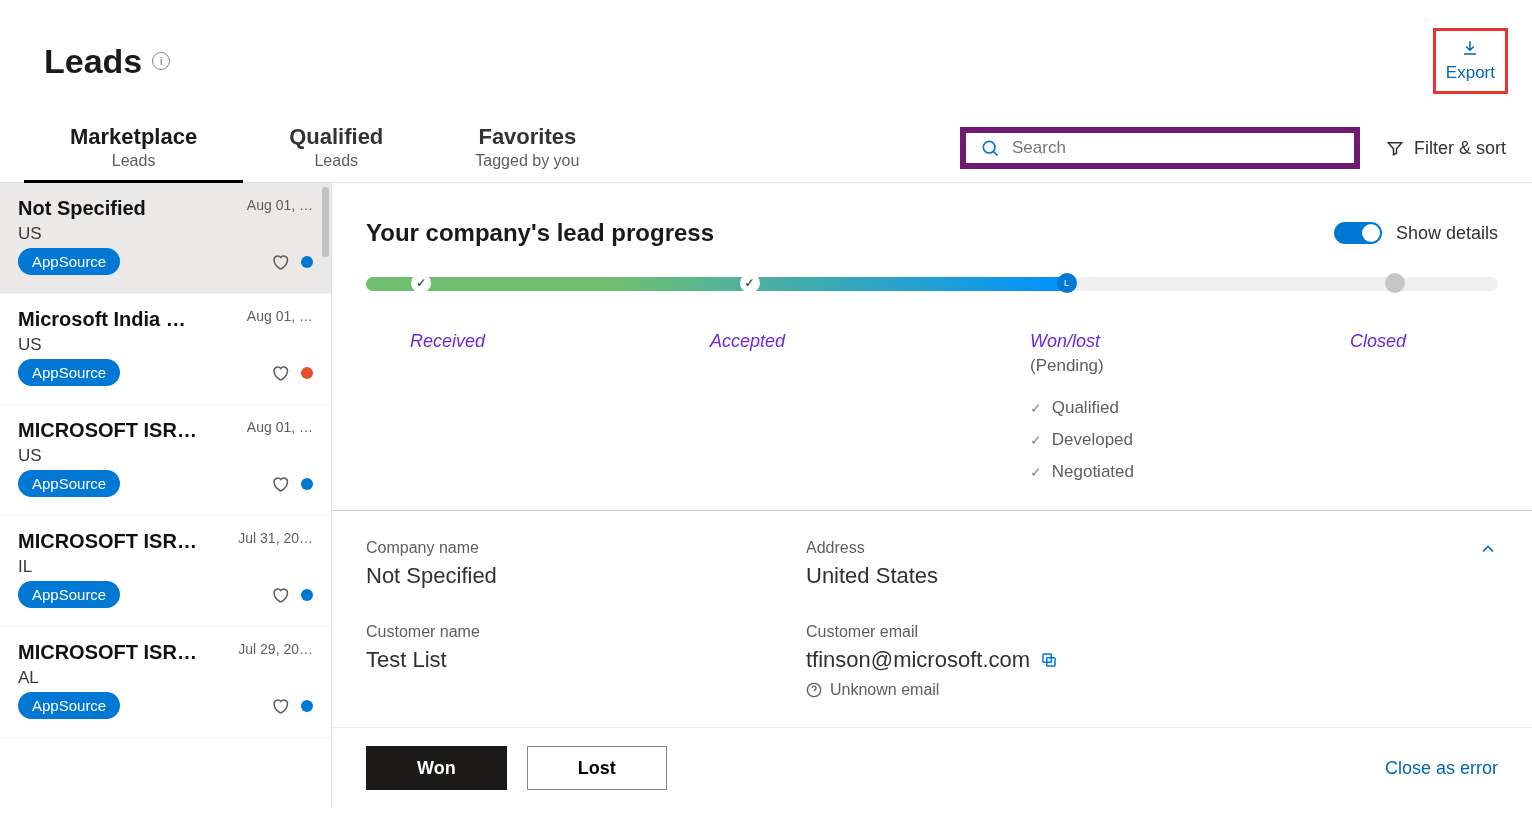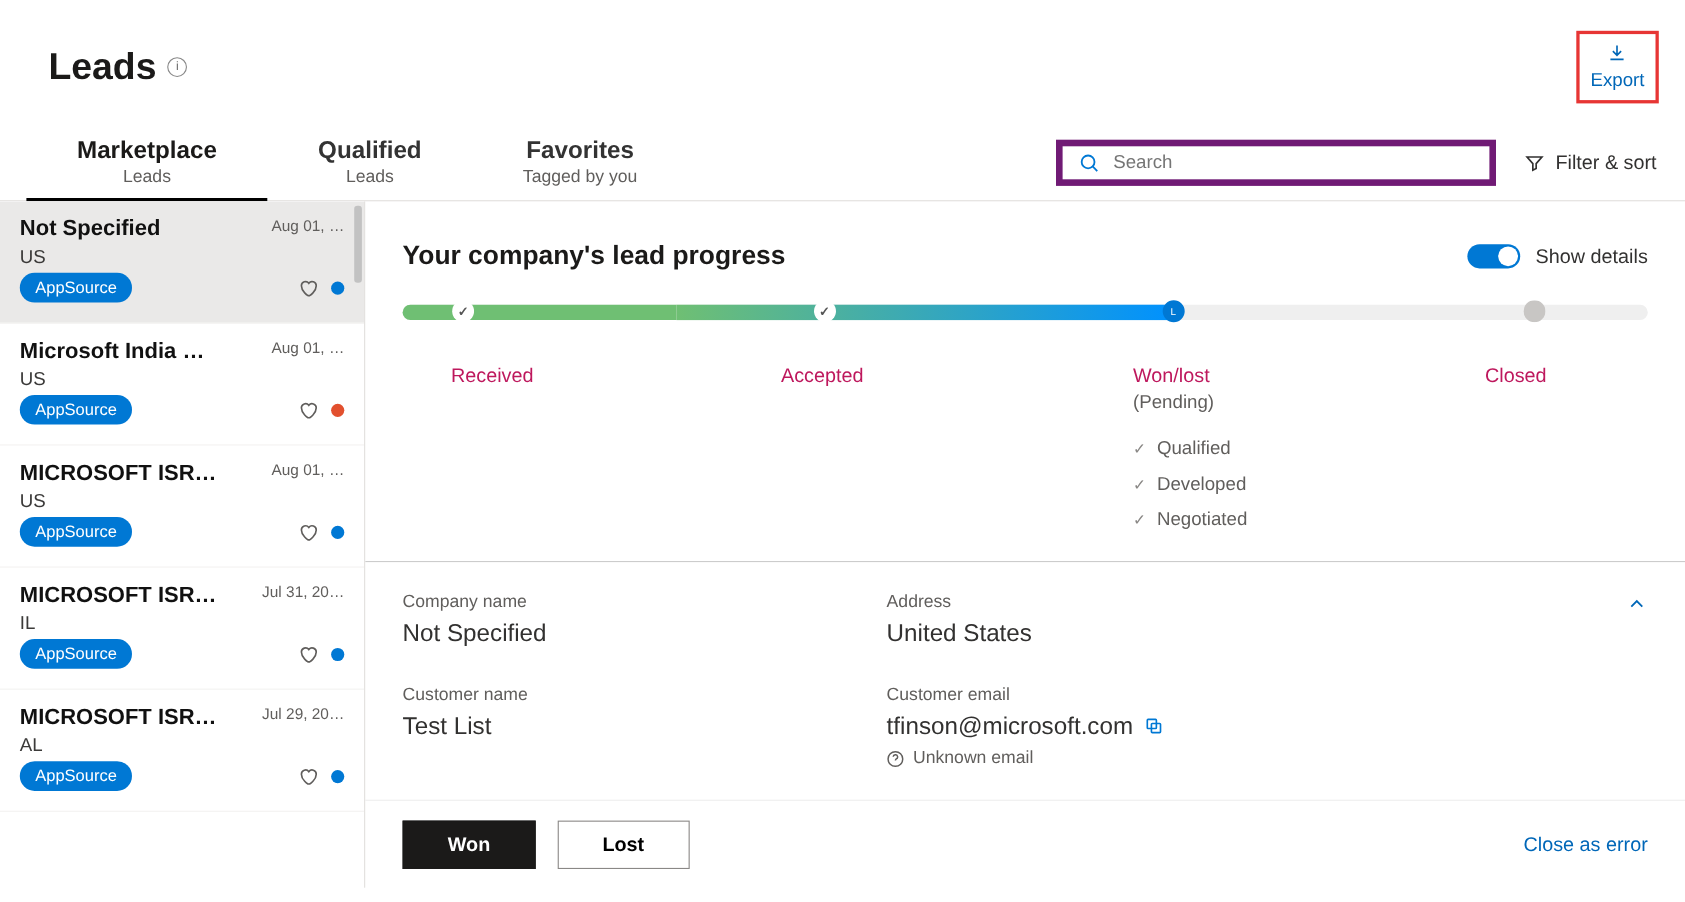--- a/index.html
+++ b/index.html
@@ -61,40 +61,40 @@
 .node.n3 { left:61%; border:3px solid #0078d4; background:#0078d4; color:#fff; font-size:9px; }
 .node.n4 { left:90%; background:#c8c6c4; }
 .check::before { content:"✓"; font-size:12px; color:#555; font-weight:bold; }
 
 .stage-labels { display:flex; padding: 0 34px; }
 .stage-labels .col { position:relative; }
 .stage-labels .c1 { margin-left: 44px; width: 300px; }
 .stage-labels .c2 { width: 320px; }
 .stage-labels .c3 { width: 320px; }
 .stage-labels .c4 { }
-.stage-title { font-size:18px; color:#be185d; }
+.stage-title { font-size:18px; color:#6d28d9;font-style:italic; }
 .stage-sub { font-size:17px; color:#605e5c; margin-top:4px; }
 .sub-steps { margin-top:22px; }
 .sub-step { display:flex; align-items:center; gap:10px; font-size:17px; color:#605e5c; margin-bottom:12px; }
 .sub-step::before { content:"✓"; color:#8a8886; font-size:14px; }
 
 .details-section { border-top:1px solid #ccc; margin-top:16px; padding: 28px 34px 20px 34px; position:relative; }
 .details-grid { display:flex; gap:40px; }
 .details-colA { width:400px; }
 .details-colB { flex:1; }
 .field-label { font-size:16px; color:#605e5c; margin-bottom:6px; }
 .field-value { font-size:22px; color:#323130; margin-bottom:34px; display:flex; align-items:center; gap:10px; }
 .copy-icon { width:18px; height:18px; stroke:#0078d4; fill:none; cursor:pointer; }
 .warn-row { display:flex; align-items:center; gap:8px; color:#605e5c; font-size:16px; margin-top:-26px; }
 .warn-row svg { stroke:#605e5c; }
 
 .chevron-up { position:absolute; right:34px; top:28px; cursor:pointer; stroke:#0067b8; }
 
 .action-bar { display:flex; align-items:center; padding: 18px 34px 10px 34px; gap:20px; border-top:1px solid #eee; }
-.btn { height:44px; padding:0 40px; font-size:18px; font-weight:600; cursor:pointer; border:1px solid #8a8886; background:#fff; }
+.btn { height:44px; padding:0 50px; font-size:18px; font-weight:600; cursor:pointer; border:1px solid #8a8886; background:#fff; }
 .btn.primary { background:#1b1a19; color:#fff; border-color:#1b1a19; }
 .action-bar .spacer { flex:1; }
 .close-error { color:#0067b8; font-size:18px; cursor:pointer; }
 </style>
 </head>
 <body>
 
 <div class="header">
   <h1>
     <span>Leads</span>

